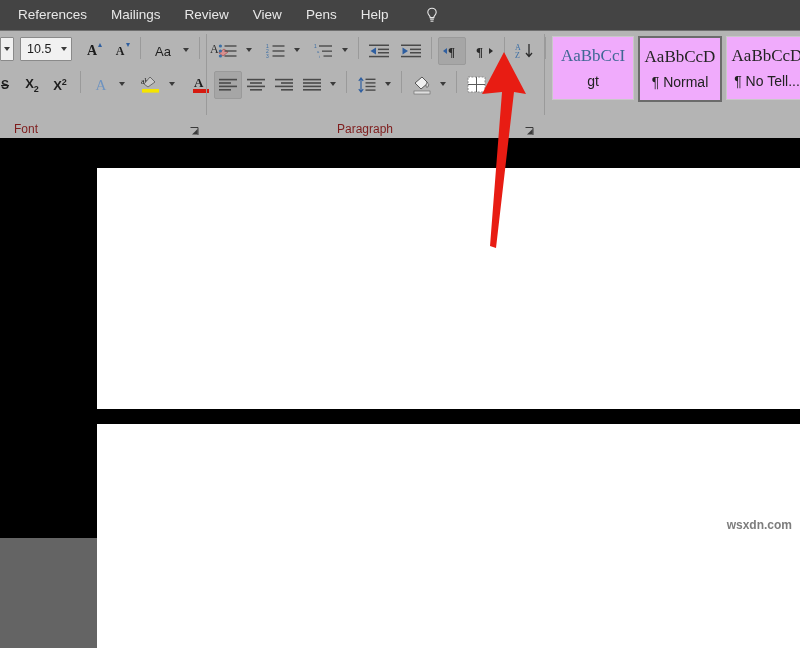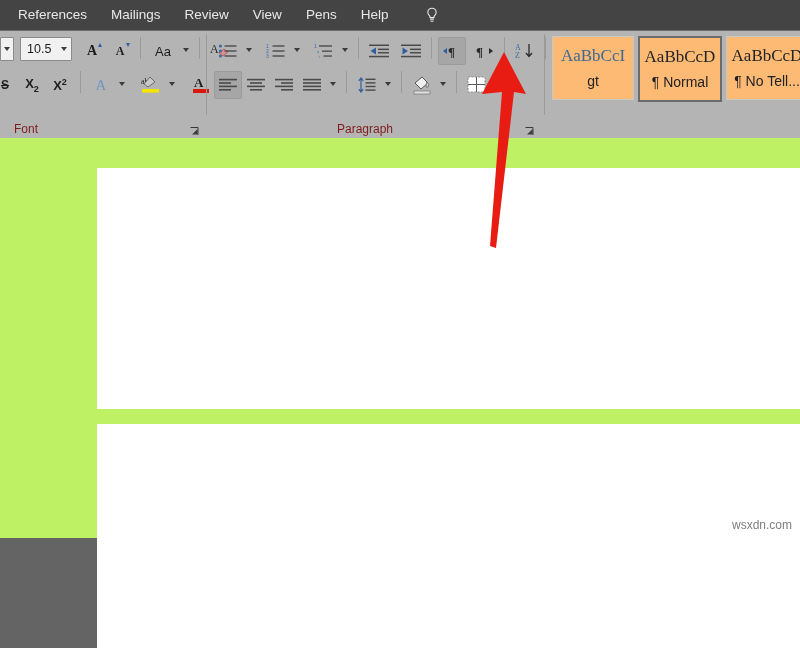--- a/index.html
+++ b/index.html
@@ -84,35 +84,36 @@
   }
 
   .gtxt { font-size: 13px; color: #1d1d1d; font-weight: 700; }
   .gtxt.serif { font-family: "Liberation Serif", serif; }
   .sub { font-size: 9px; vertical-align: sub; }
   .sup { font-size: 9px; vertical-align: super; }
 
   
   .gallery { position: absolute; top: 5px; display: flex; }
   .style-card {
-    width: 80px; height: 62px; background: #fdba74;
+    width: 80px; height: 62px; background: #f0abfc;
     border: 1px solid #c8c8c8; margin-right: 4px;
     display: flex; flex-direction: column; align-items: center;
     justify-content: center; cursor: pointer;
   }
   .style-card.active { border: 2px solid #6b6b6b; }
   .style-prev { font-size: 17px; line-height: 1; }
   .style-prev.blue { color: #3f6794; font-family: "Liberation Serif", serif; }
   .style-prev.norm { color: #242424; font-family: "Liberation Serif", serif; }
   .style-name { font-size: 14px; color: #222; margin-top: 9px; white-space: nowrap; }
 
   
   .docarea {
     position: absolute; left: 0; top: 138px; width: 800px; height: 400px;
-    background: #bef264;
+    background: #000000;
+    font-weight: bold;
   }
   .page {
     position: absolute; left: 97px; right: 0; background: #ffffff;
   }
   .page1 { top: 30px; height: 241px; }
   .page2 { top: 286px; height: 224px; }
   .watermark {
     position: absolute; right: 8px; bottom: 6px;
     color: #7d7d7d; font-size: 12px;
   }

